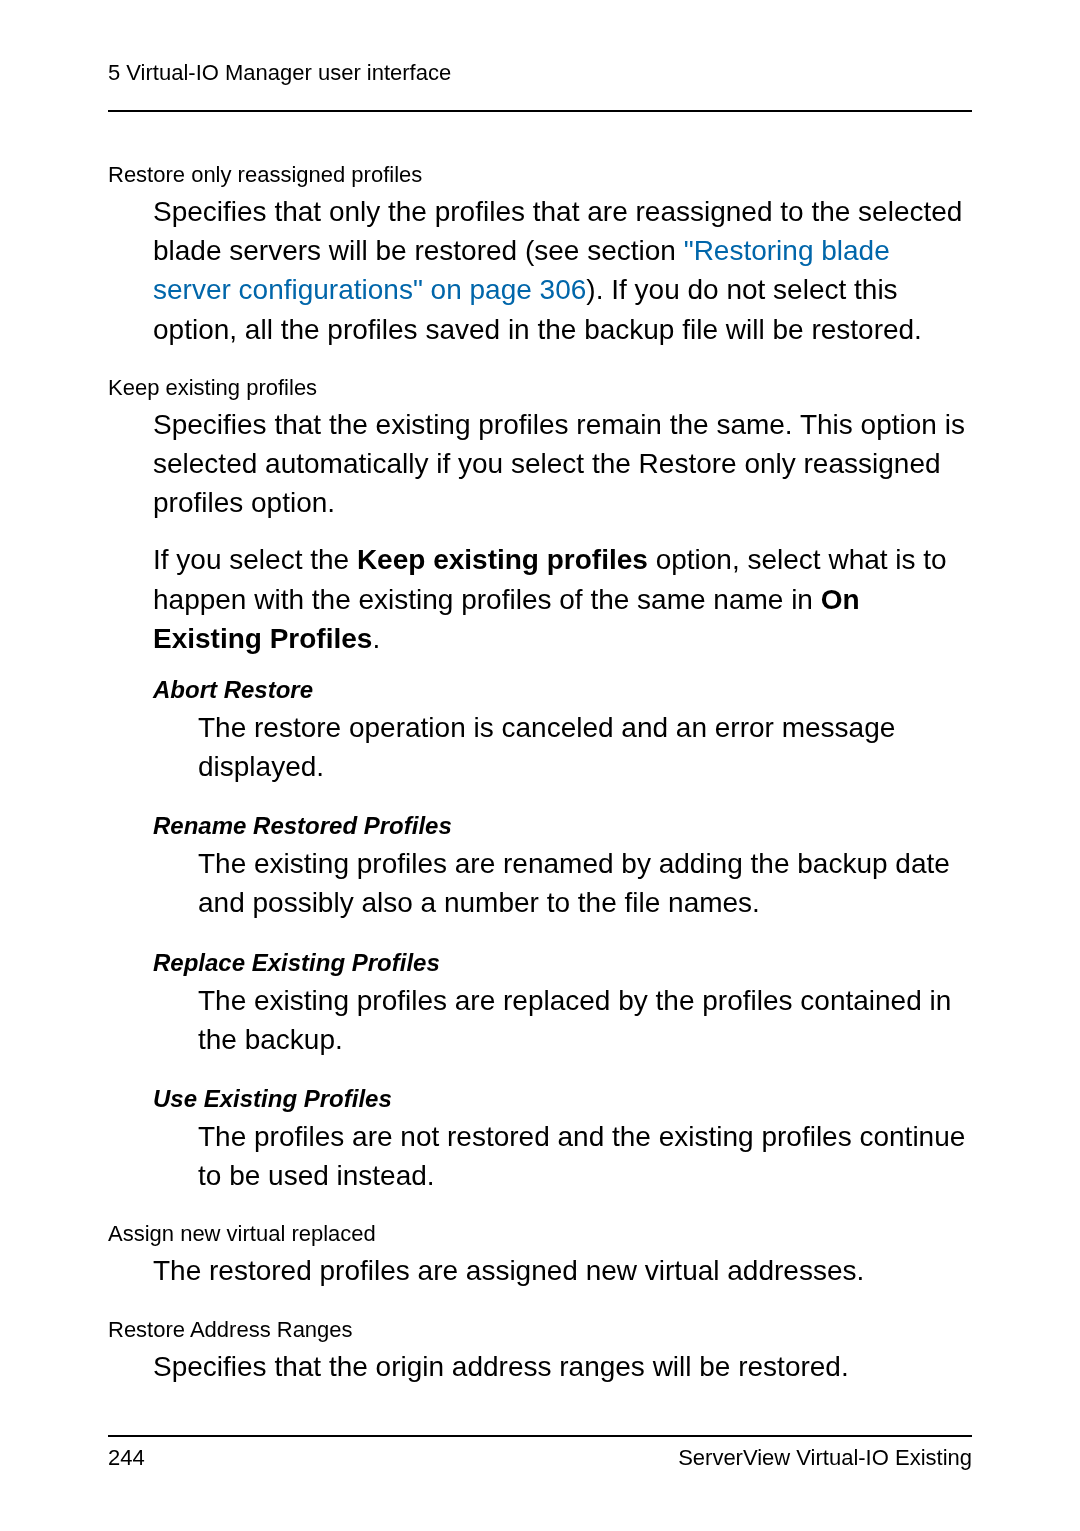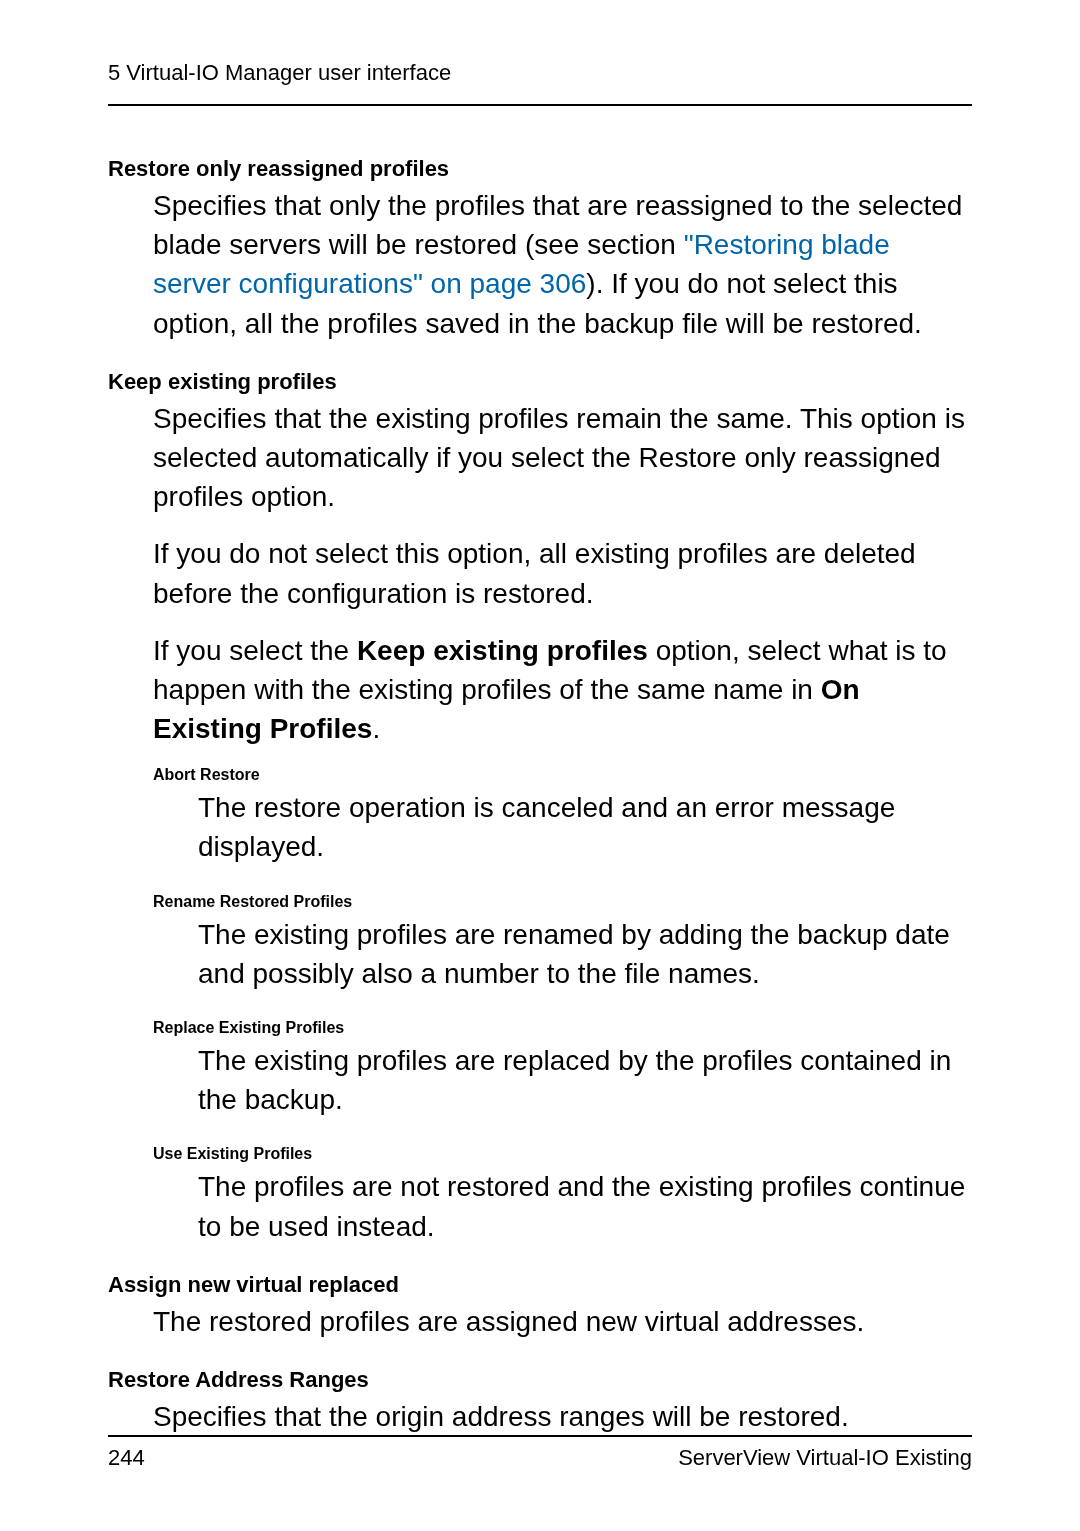--- a/index.html
+++ b/index.html
@@ -11,30 +11,30 @@
     font-family: Arial, Helvetica, sans-serif;
     background: #ffffff;
     color: #000000;
     width: 1080px;
     height: 1531px;
     position: relative;
     padding: 60px 108px 60px 108px;
   }
   .header {
     font-size: 22px;
-    margin-bottom: 18px;
+    margin-bottom: 24px;
   }
   .header-rule {
     border: none;
     border-top: 2px solid #000;
     margin-bottom: 50px;
   }
   .section-title {
     font-size: 22px;
-    font-weight: bold;
+    font-weight: normal;
     margin-bottom: 4px;
   }
   .body-text {
     font-size: 28px;
     line-height: 1.4;
     margin-bottom: 18px;
   }
   .indent1 {
     padding-left: 45px;
   }
@@ -57,42 +57,42 @@
   }
   .footer-row {
     display: flex;
     justify-content: space-between;
     font-size: 22px;
   }
   .section-gap {
     margin-top: 26px;
   }
   .sub-section-title {
-    font-size: 16px;
+    font-size: 24px;
     font-weight: bold;
     margin-bottom: 4px;
+    font-style: italic;
   }
 </style>
 </head>
 <body>
 
 <div class="header">5 Virtual-IO Manager user interface</div>
 <hr class="header-rule">
 
 <div>
   <div class="section-title">Restore only reassigned profiles</div>
   <div class="body-text indent1">
     <span>Specifies that only the profiles that are reassigned to the selected blade servers will be restored (see section </span><span class="link">"Restoring blade server configurations" on page 306</span><span>). If you do not select this option, all the profiles saved in the backup file will be restored.</span>
   </div>
 </div>
 
 <div class="section-gap">
   <div class="section-title">Keep existing profiles</div>
   <div class="body-text indent1">Specifies that the existing profiles remain the same. This option is selected automatically if you select the Restore only reassigned profiles option.</div>
-  <div class="body-text indent1">If you do not select this option, all existing profiles are deleted before the configuration is restored.</div>
   <div class="body-text indent1">
     <span>If you select the </span><span class="bold">Keep existing profiles</span><span> option, select what is to happen with the existing profiles of the same name in </span><span class="bold">On Existing Profiles</span><span>.</span>
   </div>
 
   <div class="indent1">
     <div class="sub-section-title">Abort Restore</div>
     <div class="body-text indent1">The restore operation is canceled and an error message displayed.</div>
   </div>
 
   <div class="indent1 section-gap">

